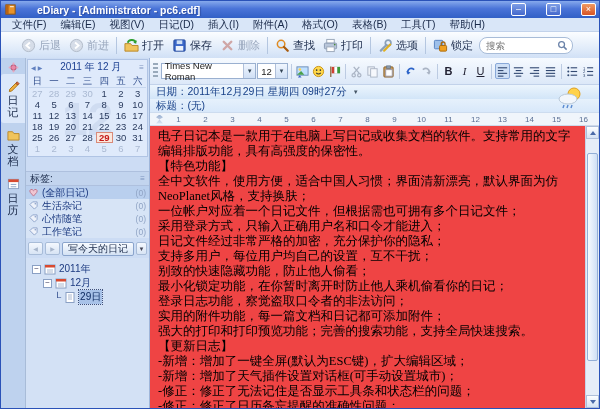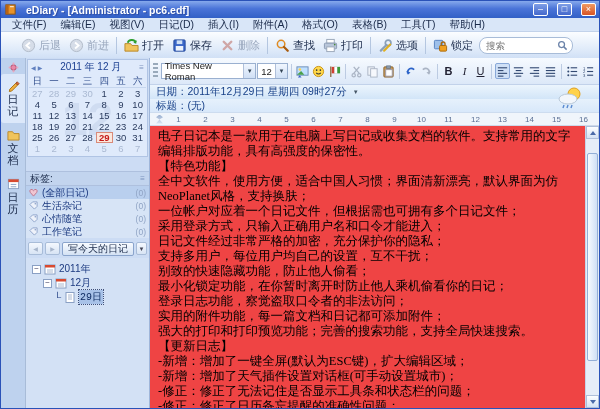--- a/index.html
+++ b/index.html
@@ -1,39 +1,39 @@
 <!DOCTYPE html>
 <html><head>
 <meta charset="utf-8">
 <style>
   html,body{margin:0;padding:0;}
   body{width:600px;height:409px;overflow:hidden;font-family:"Liberation Sans","DejaVu Sans",sans-serif;}
   .window{position:relative;width:600px;height:409px;box-sizing:border-box;border:1px solid #2a52b8;background:#ccdcf4;}
   
-  .titlebar{height:17px;display:flex;align-items:center;gap:9px;padding:0 3px;
+  .titlebar{height:17px;display:flex;align-items:center;gap:20px;padding:0 3px;
     background:linear-gradient(#86a9ec 0%,#4a74d8 45%,#3260c6 100%);}
   .app-icon{width:13px;height:13px;display:flex;}
   .title-text{flex:1;color:#fff;font-size:10.5px;font-weight:bold;text-shadow:1px 1px 1px #2a4aa0;white-space:nowrap;overflow:hidden;}
   .win-btn{width:15px;height:13px;display:flex;align-items:center;justify-content:center;
     font-size:9px;color:#fff;border:1px solid #fff;border-radius:2px;box-sizing:border-box;
     background:linear-gradient(#7e9ee6,#4468cc);line-height:1;}
   .win-btn.close{background:linear-gradient(#f09a62,#d85426);}
   
   .menubar{height:13px;display:flex;align-items:center;background:#d9e6f8;border-bottom:1px solid #c2d2ea;padding-left:4px;}
   .menu-item{font-size:10.5px;color:#1a2a4a;padding:0 7px;white-space:nowrap;}
   
   .toolbar{height:27px;display:flex;align-items:center;background:linear-gradient(#fbfdff,#dde9f9 70%,#cfdff5);border-bottom:1px solid #b9cbe6;padding:0 16px;}
   .tb-btn{display:flex;align-items:center;gap:3px;padding:2px 4px;font-size:11px;color:#1a2a4a;border-radius:2px;white-space:nowrap;}
   .tb-btn.disabled{color:#98a6bc;}
   .tb-sep{width:1px;height:17px;background:#b4c6e0;margin:0 3px;}
   .searchbox{margin-left:auto;margin-right:10px;width:84px;height:15px;border:1px solid #a8bcd8;border-radius:8px;background:#fff;display:flex;align-items:center;padding:0 4px;}
   .searchbox input{flex:1;width:50px;border:none;outline:none;font-size:9.5px;color:#445;background:transparent;}
   
   .main{position:absolute;top:57px;bottom:0;left:0;right:0;display:flex;}
-  .tabstrip{width:25px;background:#bed2ee;border-right:1px solid #a8bcd8;display:flex;flex-direction:column;align-items:center;padding-top:2px;box-sizing:border-box;font-family:Liberation Mono, monospace;}
+  .tabstrip{width:25px;background:#bed2ee;border-right:1px solid #a8bcd8;display:flex;flex-direction:column;align-items:center;padding-top:2px;box-sizing:border-box;}
   .strip-gear{height:14px;display:flex;align-items:center;}
   .vtab{width:24px;display:flex;flex-direction:column;align-items:center;padding:5px 0;gap:2px;color:#1a2a4a;}
   .vtab.active{background:#dce8fa;border-radius:3px 0 0 3px;}
   .vtab-label{width:12px;font-size:11px;line-height:12px;text-align:center;word-break:break-all;}
   
   .sidebar{width:124px;box-sizing:border-box;background:#ccdcf4;border-right:1px solid #9fb6da;display:flex;flex-direction:column;}
   .calendar{margin:1px 1px 0 1px;background:#dfeafb;border:1px solid #b0c4e4;position:relative;}
   .cal-head{height:14px;display:flex;align-items:center;padding:0 3px;font-size:10px;color:#1b3f91;gap:2px;}
   .cal-nav{font-size:6px;color:#6080c0;}
   .cal-title{flex:1;text-align:center;white-space:nowrap;}
@@ -51,21 +51,21 @@
   .tag-ic{width:10px;height:10px;display:flex;}
   .tag-count{margin-left:auto;color:#8fa3c4;font-size:8.5px;}
   .diary-nav{height:17px;display:flex;gap:2px;padding:2px 2px 1px 2px;align-items:center;}
   .nav-arrow{width:15px;height:13px;box-sizing:border-box;border:1px solid #a8bcd8;background:linear-gradient(#f4f8fe,#d8e4f4);color:#a8b6cc;font-size:6px;display:flex;align-items:center;justify-content:center;border-radius:2px;}
   .write-btn{flex:1;height:14px;box-sizing:border-box;border:1px solid #8aa4cc;background:linear-gradient(#f8fbff,#d4e2f4);font-size:10px;color:#1a2a4a;display:flex;align-items:center;justify-content:center;border-radius:2px;white-space:nowrap;}
   .dd-btn{width:11px;height:13px;box-sizing:border-box;border:1px solid #a8bcd8;background:linear-gradient(#f4f8fe,#d8e4f4);color:#445;font-size:6px;display:flex;align-items:center;justify-content:center;border-radius:2px;}
   .tree{flex:1;background:#d3e1f5;padding:4px 0 0 6px;font-size:10px;color:#1c3a80;overflow:hidden;}
   .tree-row{display:flex;align-items:center;gap:3px;height:14px;}
   .expander{width:9px;height:9px;box-sizing:border-box;border:1px solid #8aa0c4;background:#fff;line-height:6px;text-align:center;font-size:8px;color:#446;}
   .tree-ic{width:12px;height:11px;display:flex;}
-  .tree-label.selected{background:#a8c2e8;outline:1px dotted #40507a;color:#0c2a60;padding:0 1px;font-family:Liberation Mono, monospace;}
+  .tree-label.selected{background:#a8c2e8;outline:1px dotted #40507a;color:#0c2a60;padding:0 1px;}
   
   .editor{flex:1;display:flex;flex-direction:column;background:#ef4444;position:relative;min-width:0;}
   .fmtbar{height:26px;background:linear-gradient(#f6faff,#dce8f8);border-bottom:1px solid #c2d2ea;display:flex;align-items:center;padding:0 3px;gap:1px;}
   .grip{width:5px;height:16px;margin-right:2px;background:repeating-linear-gradient(#9ab 0 2px,transparent 2px 4px);}
   .combo{height:16px;box-sizing:border-box;background:#fff;border:1px solid #9ab0d0;display:flex;align-items:center;font-size:9.5px;color:#222;padding-left:3px;}
   .combo .arr{margin-left:auto;width:11px;height:100%;background:linear-gradient(#f0f6fe,#cfdff5);border-left:1px solid #b0c0da;display:flex;align-items:center;justify-content:center;font-size:6px;color:#345;}
   .fmt-ic{width:15px;height:16px;display:flex;align-items:center;justify-content:center;border-radius:2px;flex:none;}
   .fmt-ic.on{background:#cfe0f6;border:1px solid #88a8d8;box-sizing:border-box;}
   .fmt-ic.txt{font-size:11px;color:#223;}
   .fsep{width:1px;height:15px;background:#bccbe2;margin:0 2px;flex:none;}

